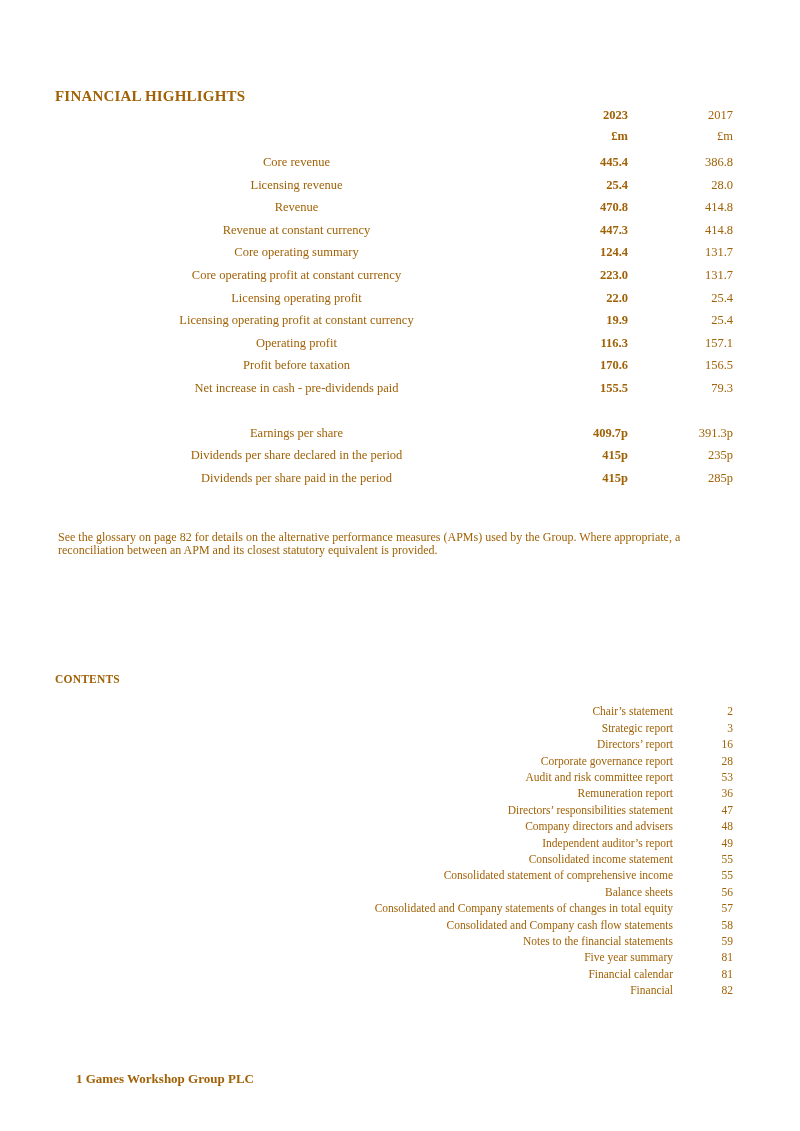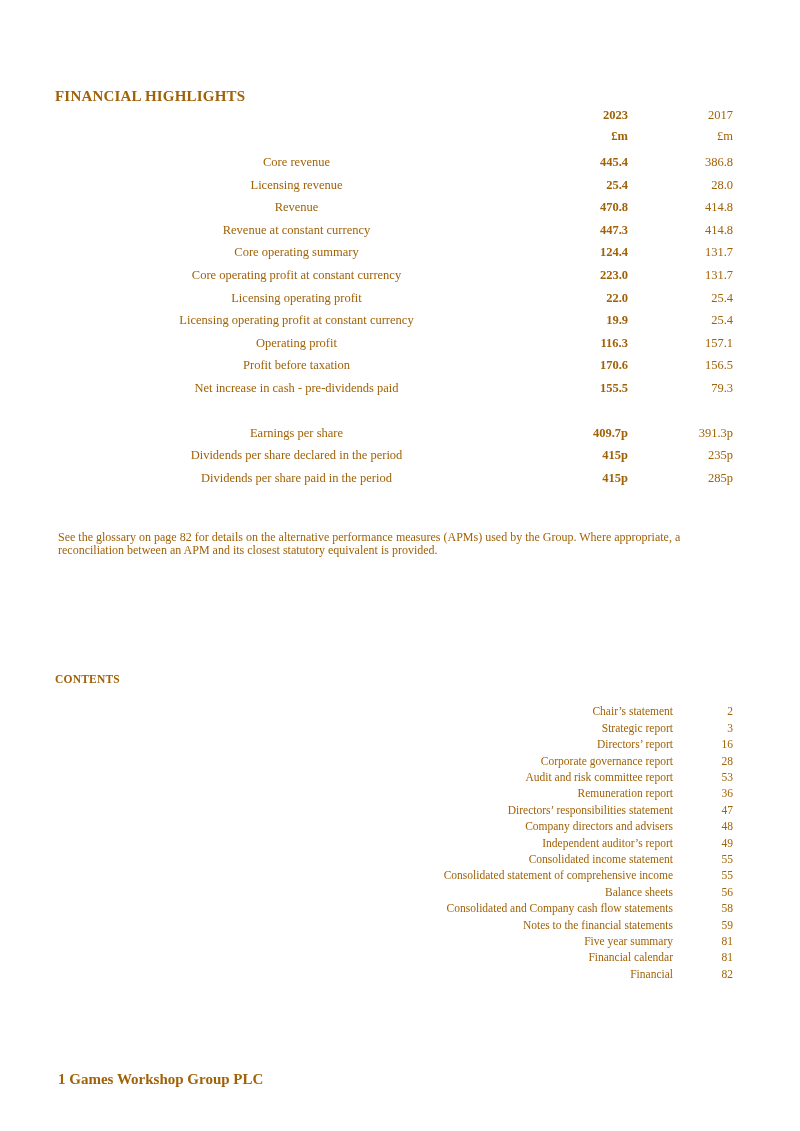--- a/index.html
+++ b/index.html
@@ -87,23 +87,23 @@
   .toc-label {
     flex: 1;
     text-align: right;
   }
   .toc-page {
     width: 60px;
     text-align: right;
   }
   .page-footer {
     position: absolute;
-    left: 58px;
+    left: 76px;
     top: 1071px;
-    font-size: 15px;
+    font-size: 13px;
     font-weight: bold;
   }
 </style>
 </head>
 <body>
 
 <div class="page">
   <div class="content">
 
     <div class="doc-title">FINANCIAL HIGHLIGHTS</div>
@@ -247,20 +247,24 @@
         </div>
         <div class="toc-row">
           <div class="toc-label">Consolidated statement of comprehensive income</div>
           <div class="toc-page">55</div>
         </div>
         <div class="toc-row">
           <div class="toc-label">Balance sheets</div>
           <div class="toc-page">56</div>
         </div>
         <div class="toc-row">
+          <div class="toc-label">Consolidated and Company statements of changes in total equity</div>
+          <div class="toc-page">57</div>
+        </div>
+        <div class="toc-row">
           <div class="toc-label">Consolidated and Company cash flow statements</div>
           <div class="toc-page">58</div>
         </div>
         <div class="toc-row">
           <div class="toc-label">Notes to the financial statements</div>
           <div class="toc-page">59</div>
         </div>
         <div class="toc-row">
           <div class="toc-label">Five year summary</div>
           <div class="toc-page">81</div>

